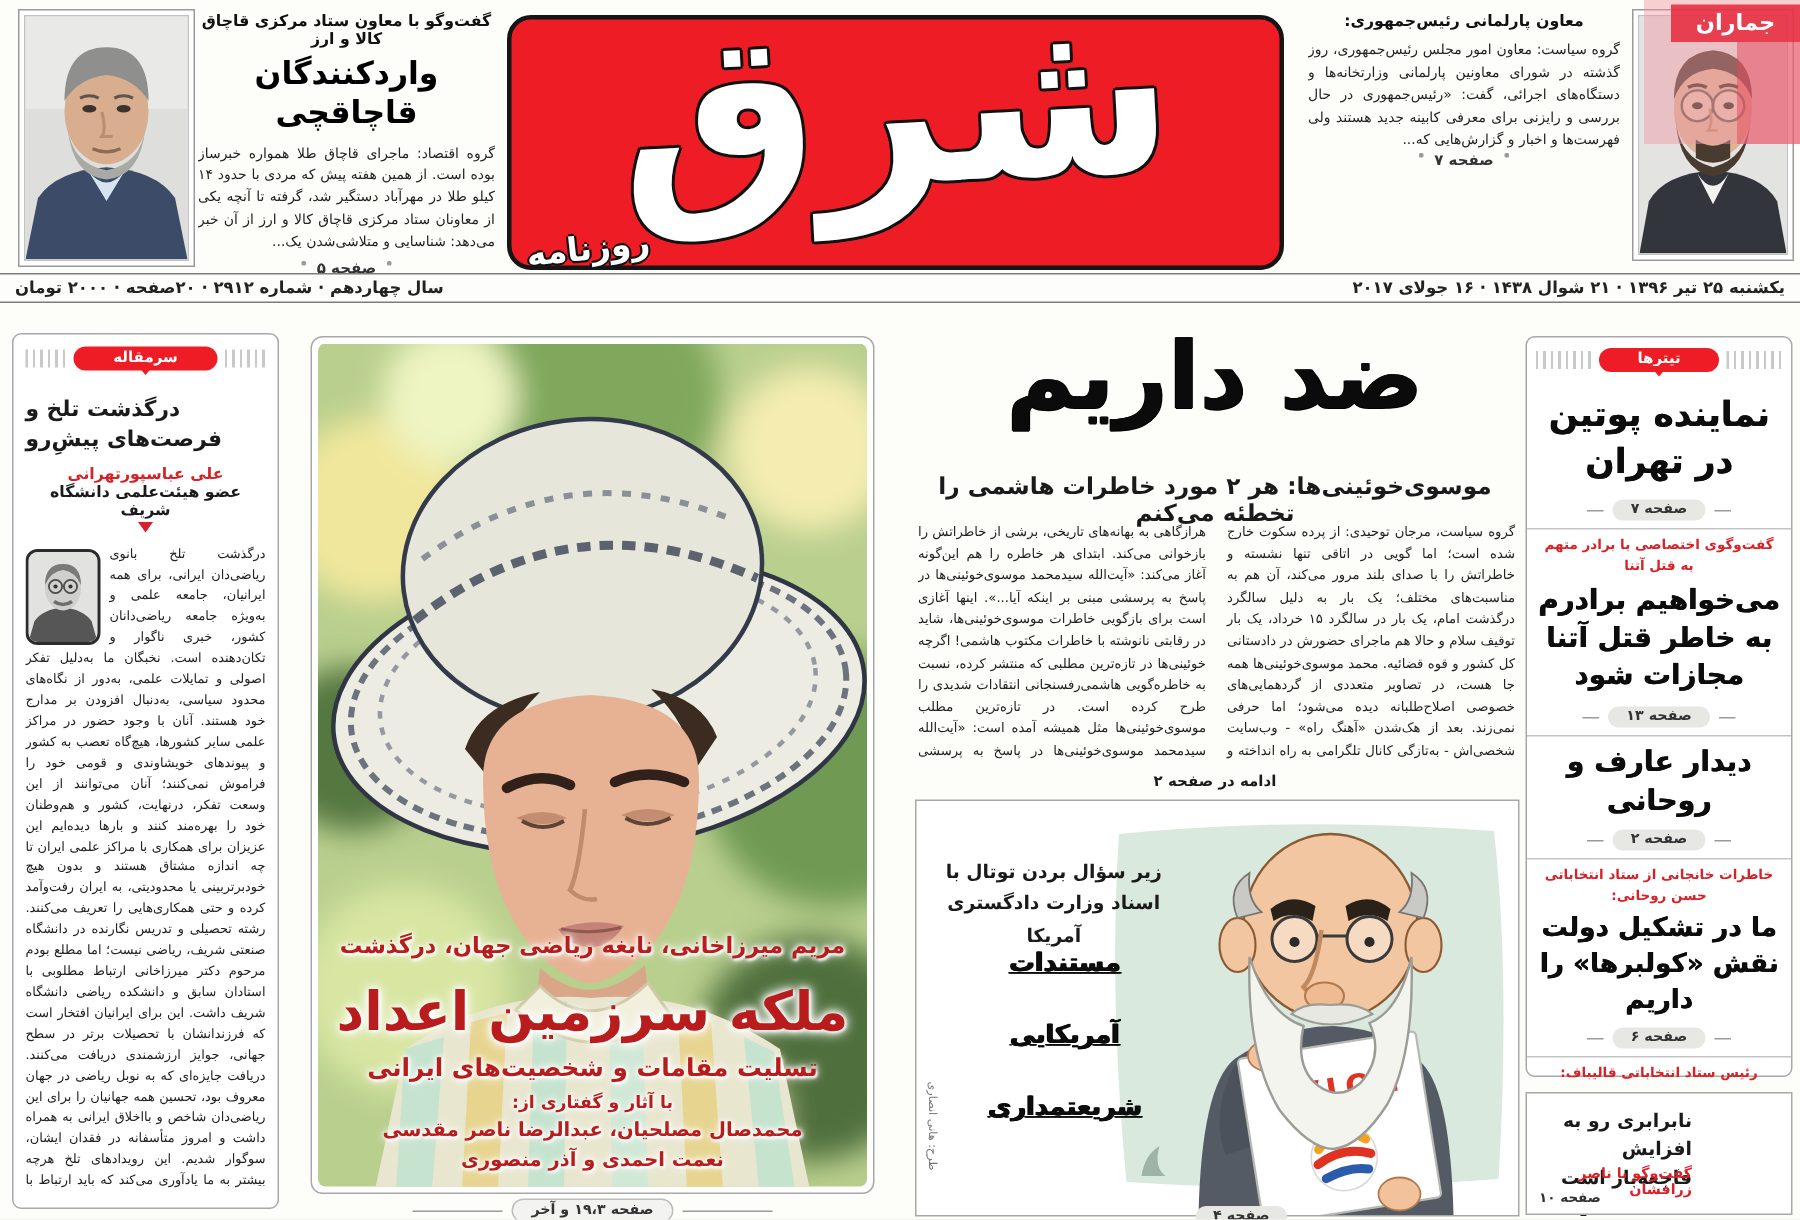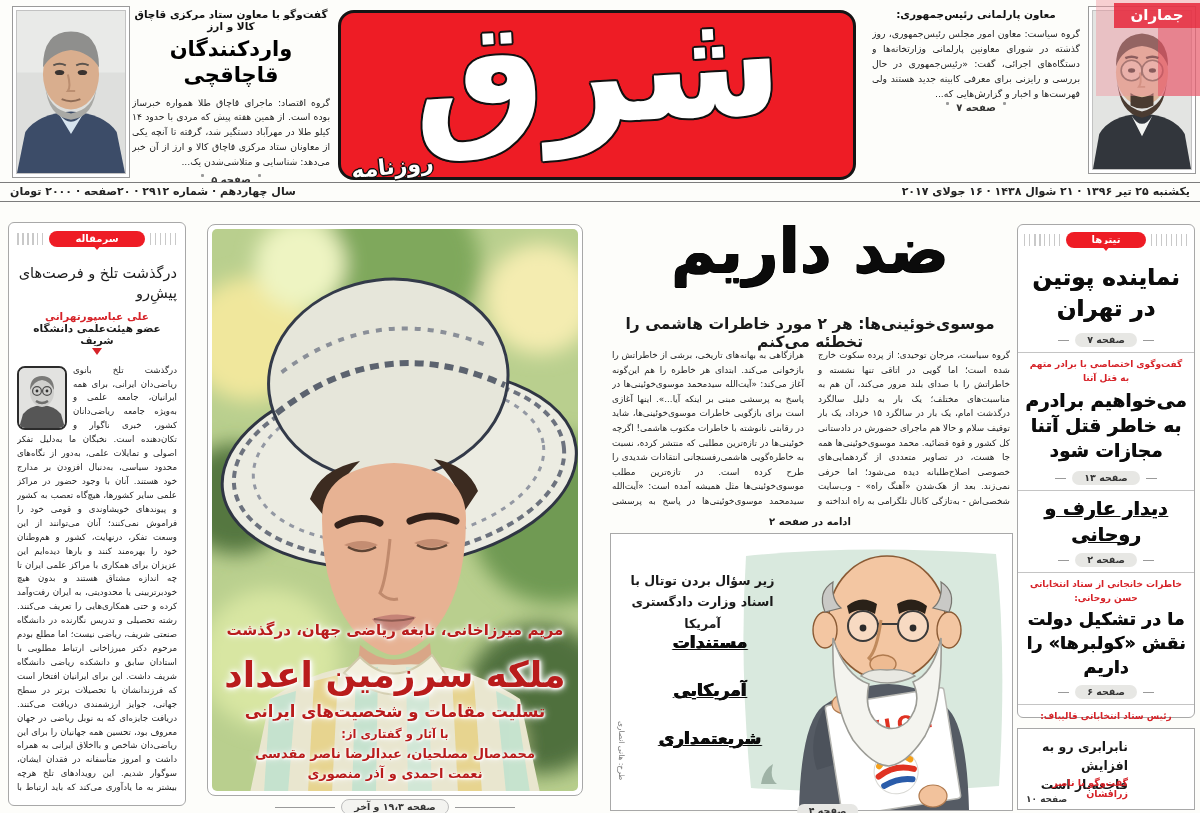--- a/index.html
+++ b/index.html
@@ -38,21 +38,21 @@
   .red-pill-tail{position:absolute;left:50%;margin-left:-6px;bottom:-9px;width:0;height:0;
                  border:6px solid transparent;border-top:7px solid #ee1c25;}
   .ticks{height:12px;width:38px;background:repeating-linear-gradient(90deg,#c9c9c9 0 1.5px,transparent 1.5px 5px);}
   .gray-pill{display:inline-block;background:#e7e7e4;border-radius:9px;padding:1px 12px 2px;
              font-size:9.5px;font-weight:bold;color:#333;}
   .dashrow{display:flex;align-items:center;justify-content:center;gap:6px;}
   .dash{width:11px;height:1px;background:#9a9a9a;}
   
   #editorial{position:absolute;left:8px;top:222px;width:178px;height:584px;border:1px solid #a8a8a8;
              border-radius:6px;background:#fff;box-sizing:border-box;padding:6px 8px;}
-  #editorial .e-title{font-size:14.5px;font-weight:normal;text-align:right;line-height:1.4;margin-top:16px;}
+  #editorial .e-title{font-size:14.5px;font-weight:bold;text-align:left;line-height:1.4;margin-top:16px;}
   #editorial .e-author{font-size:10.5px;font-weight:bold;color:#d62228;text-align:center;margin-top:6px;}
   #editorial .e-role{font-size:10.5px;font-weight:bold;text-align:center;}
   #editorial .e-marker{width:0;height:0;border:5px solid transparent;border-top:7px solid #d62228;margin:2px auto 4px;}
   #editorial .e-body{font-size:8.6px;line-height:1.62;color:#222;text-align:justify;height:430px;overflow:hidden;}
   .author-pic{float:left;width:46px;height:60px;margin:2px 6px 2px 0;border:2px solid #2c2c2c;border-radius:8px;
               overflow:hidden;background:#ddd;}
   
   #feature{position:absolute;left:207px;top:224px;width:376px;height:572px;border:1px solid #a8a8a8;
            border-radius:8px;background:#fff;padding:4px;box-sizing:border-box;}
   #feature .ph{width:100%;height:100%;border-radius:5px;overflow:hidden;position:relative;}
@@ -354,21 +354,21 @@
 
     <div class="sb-kicker">گفت‌وگوی اختصاصی با برادر متهم به قتل آتنا</div>
     <div class="sb-title" style="font-size:18.5px;margin-top:4px;">می‌خواهیم برادرم به خاطر قتل آتنا مجازات شود</div>
     <div class="dashrow" style="margin-top:7px;">
       <span class="dash"></span>
       <span class="gray-pill">صفحه ۱۳</span>
       <span class="dash"></span>
     </div>
     <div class="sb-div"></div>
 
-    <div class="sb-title" style="font-size:19px;margin-top:2px;text-decoration:underline;">دیدار عارف و روحانی</div>
+    <div class="sb-title" style="font-size:19px;margin-top:2px;">دیدار عارف و روحانی</div>
     <div class="dashrow" style="margin-top:6px;">
       <span class="dash"></span>
       <span class="gray-pill">صفحه ۲</span>
       <span class="dash"></span>
     </div>
     <div class="sb-div"></div>
 
     <div class="sb-kicker">خاطرات خانجانی از ستاد انتخاباتی حسن روحانی:</div>
     <div class="sb-title" style="font-size:17.5px;margin-top:3px;">ما در تشکیل دولت نقش «کولبرها» را داریم</div>
     <div class="dashrow" style="margin-top:6px;">

